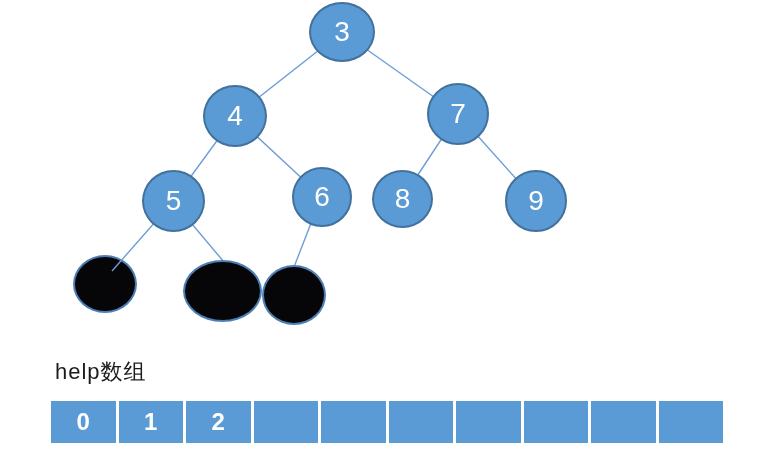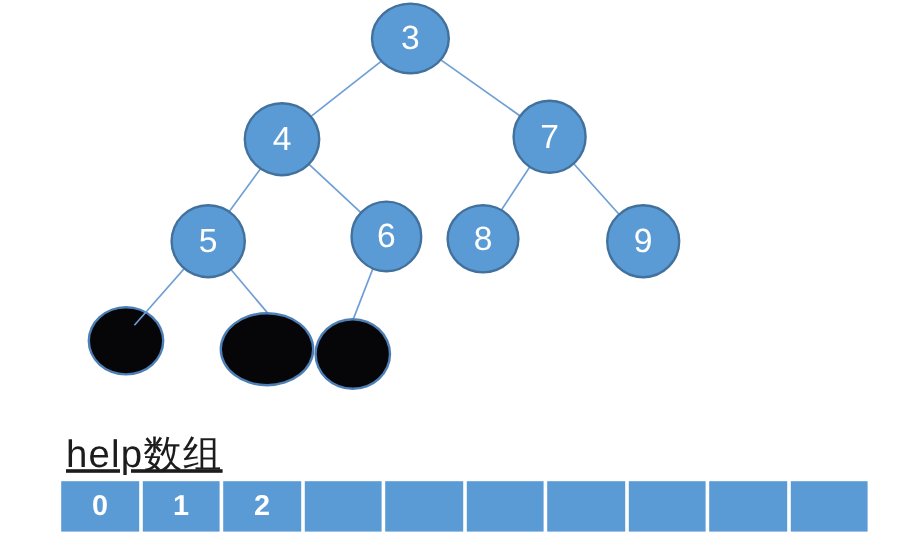--- a/index.html
+++ b/index.html
@@ -10,21 +10,21 @@
   .edge-layer{position:absolute;left:0;top:0;width:765px;height:459px;pointer-events:none;}
   .node{
     position:absolute;box-sizing:border-box;border-radius:50%;
     background:#5b9bd5;border:2px solid #41719c;
     display:flex;align-items:center;justify-content:center;
     color:#ffffff;font-size:28px;font-weight:300;line-height:1;
   }
   .node.filled{background:#060608;border:2px solid #4d7fb5;}
   .array-label{
     position:absolute;left:55px;top:357px;
-    font-size:32px;font-weight:300;color:#1c1c1c;letter-spacing:1px;text-decoration:underline;
+    font-size:22px;font-weight:300;color:#1c1c1c;letter-spacing:1px;
   }
   .help-array{
     position:absolute;left:51px;top:401px;width:672px;height:42px;
     display:flex;gap:3px;
   }
   .cell{
     flex:1;background:#5b9bd5;color:#ffffff;
     display:flex;align-items:center;justify-content:center;
     font-size:24px;font-weight:bold;
   }

